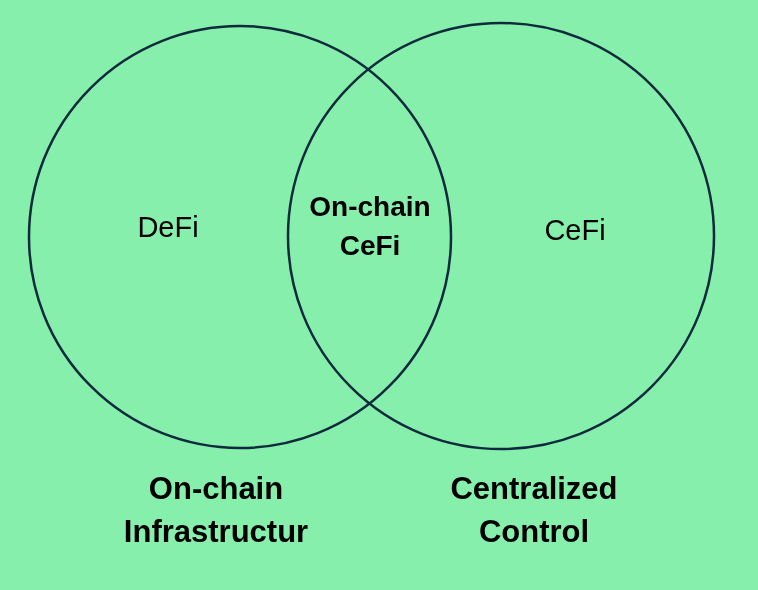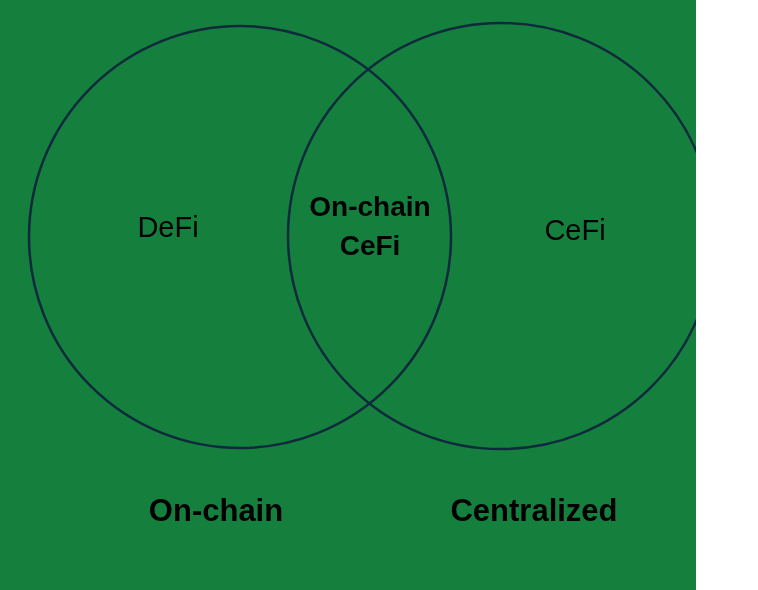--- a/index.html
+++ b/index.html
@@ -2,23 +2,23 @@
 <html><head>
 <meta charset="utf-8">
 <style>
   html, body {
     margin: 0;
     padding: 0;
     background: #FFFFFF;
   }
   .stage {
     position: relative;
-    width: 696px;
+    width: 758px;
     height: 590px;
-    background: #15803d;
+    background: #86efac;
     overflow: hidden;
     font-family: "Liberation Sans", sans-serif;
     color: #000000;
   }
   .venn-svg {
     position: absolute;
     left: 0;
     top: 0;
   }
   .venn-circle {
@@ -63,19 +63,21 @@
 
   <div class="label overlap-label" style="left: 370px; top: 226px;">
     <span>On-chain</span>
     <span>CeFi</span>
   </div>
 
   <div class="label region-label" style="left: 575px; top: 230px;">CeFi</div>
 
   <div class="label caption-label" style="left: 216px; top: 510px;">
     <span>On-chain</span>
+    <span>Infrastructur</span>
   </div>
 
   <div class="label caption-label" style="left: 534px; top: 510px;">
     <span>Centralized</span>
+    <span>Control</span>
   </div>
 
 </div>
 
 </body></html>

